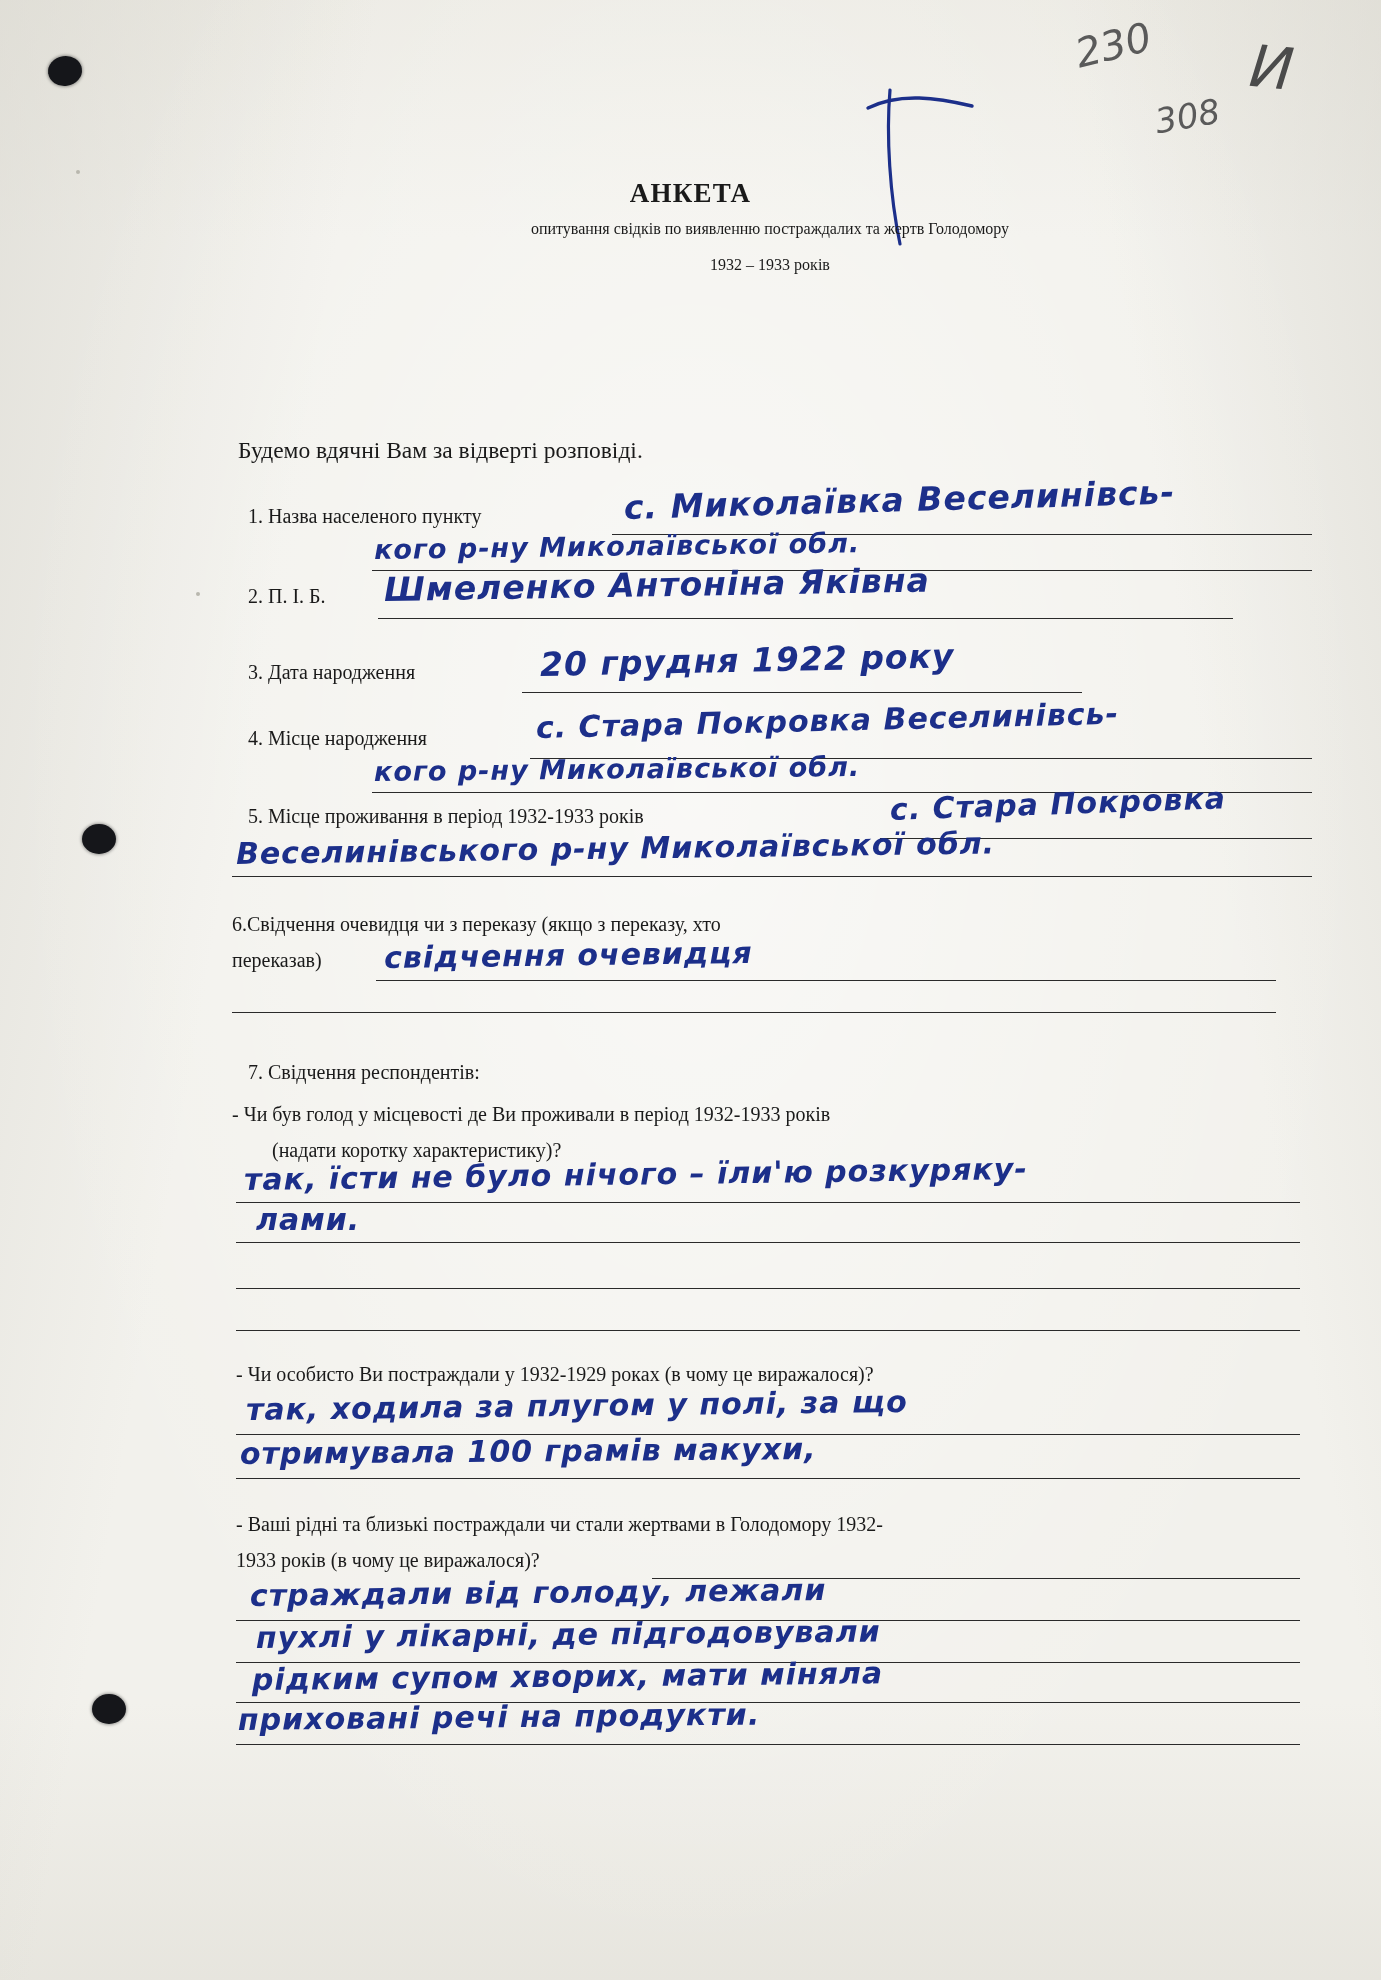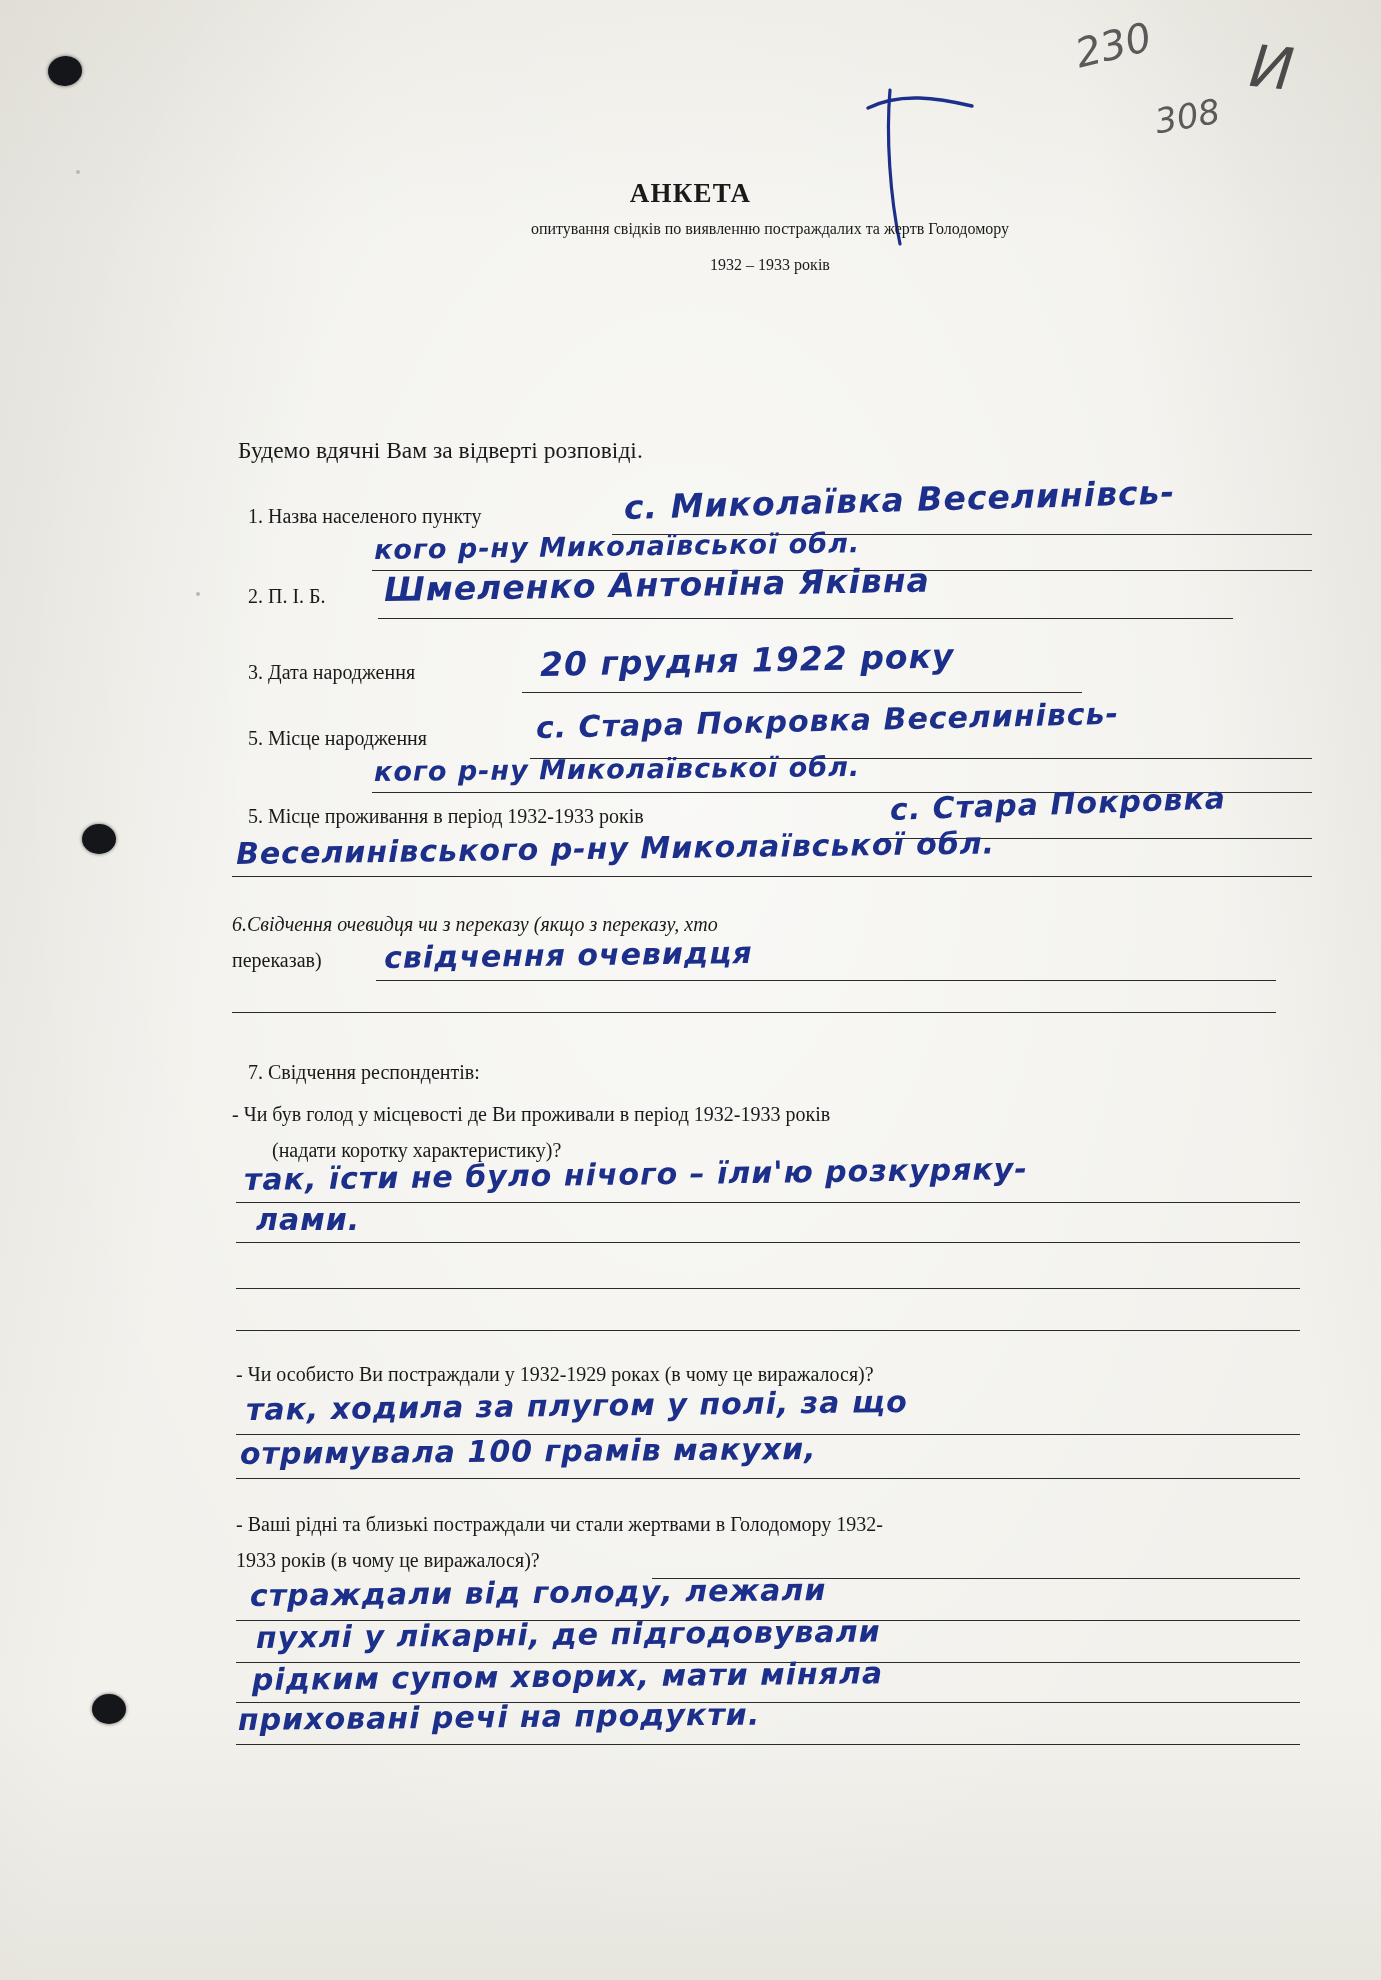--- a/index.html
+++ b/index.html
@@ -143,33 +143,33 @@
   <div class="hw sm" style="left:374px; top:534px; transform:rotate(-0.8deg);">кого р-ну Миколаївської обл.</div>
 
   <div class="q" style="left:248px; top:580px;">2. П. І. Б.</div>
   <div class="line" style="left:378px; top:618px; width:855px;"></div>
   <div class="hw big" style="left:384px; top:570px; transform:rotate(-1deg);">Шмеленко Антоніна Яківна</div>
 
   <div class="q" style="left:248px; top:656px;">3. Дата народження</div>
   <div class="line" style="left:522px; top:692px; width:560px;"></div>
   <div class="hw big" style="left:540px; top:645px; transform:rotate(-1.2deg);">20 грудня 1922 року</div>
 
-  <div class="q" style="left:248px; top:722px;">5. Місце народження</div>
+  <div class="q" style="left:248px; top:722px;">4. Місце народження</div>
   <div class="line" style="left:530px; top:758px; width:782px;"></div>
   <div class="line" style="left:372px; top:792px; width:940px;"></div>
   <div class="hw med" style="left:536px; top:710px; transform:rotate(-1.4deg);">с. Стара Покровка Веселинівсь-</div>
   <div class="hw sm" style="left:374px; top:756px; transform:rotate(-0.6deg);">кого р-ну Миколаївської обл.</div>
 
   <div class="q" style="left:248px; top:800px;">5. Місце проживання в період 1932-1933 років</div>
   <div class="line" style="left:880px; top:838px; width:432px;"></div>
   <div class="line" style="left:232px; top:876px; width:1080px;"></div>
   <div class="hw med" style="left:890px; top:792px; transform:rotate(-2deg);">с. Стара Покровка</div>
   <div class="hw med" style="left:236px; top:836px; transform:rotate(-0.8deg);">Веселинівського р-ну Миколаївської обл.</div>
 
-  <div class="q" style="left:232px; top:908px; width:1080px;font-style:italic;">6.Свідчення      очевидця     чи     з     переказу    (якщо    з    переказу,    хто</div>
+  <div class="q" style="left:232px; top:908px; width:1080px;">6.Свідчення      очевидця     чи     з     переказу    (якщо    з    переказу,    хто</div>
   <div class="q" style="left:232px; top:944px;">переказав)</div>
   <div class="line" style="left:376px; top:980px; width:900px;"></div>
   <div class="line" style="left:232px; top:1012px; width:1044px;"></div>
   <div class="hw med" style="left:384px; top:940px; transform:rotate(-0.8deg);">свідчення очевидця</div>
 
   <div class="q" style="left:248px; top:1056px;">7.  Свідчення респондентів:</div>
 
   <div class="q" style="left:232px; top:1098px; width:1080px;">-      Чи був голод у місцевості де Ви   проживали в період 1932-1933 років</div>
   <div class="q" style="left:232px; top:1134px;margin-left:40px;">(надати коротку характеристику)?</div>
   <div class="line" style="left:236px; top:1202px; width:1064px;"></div>

